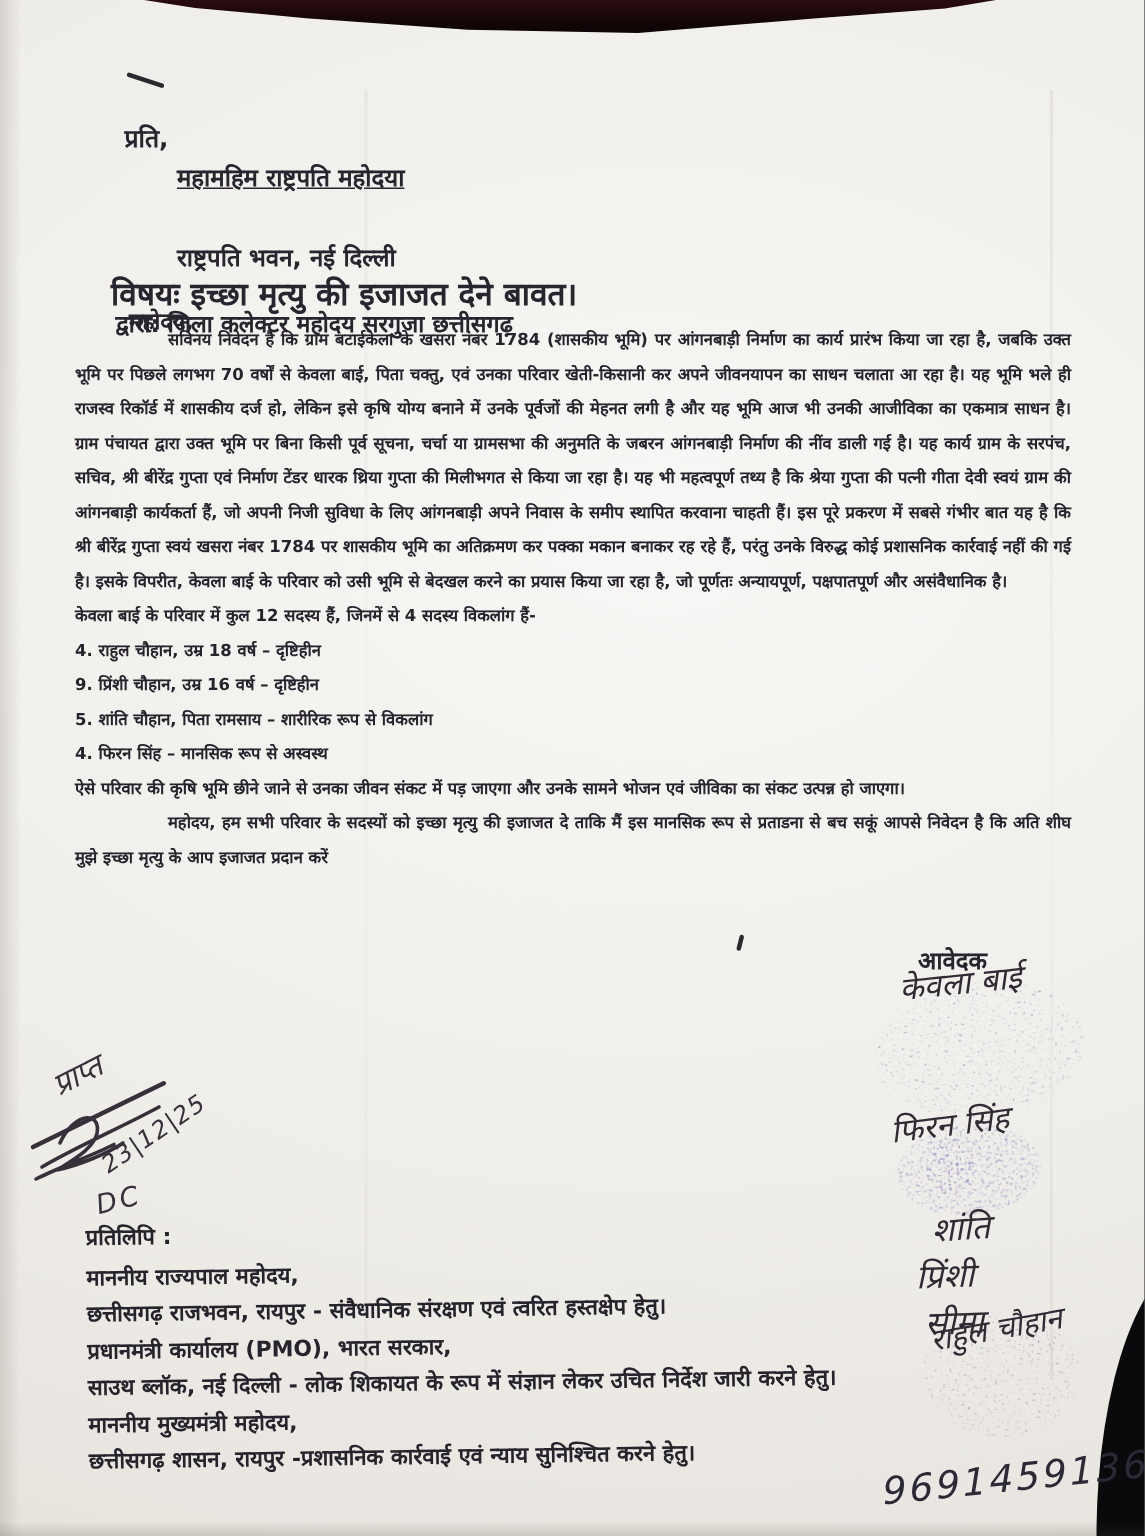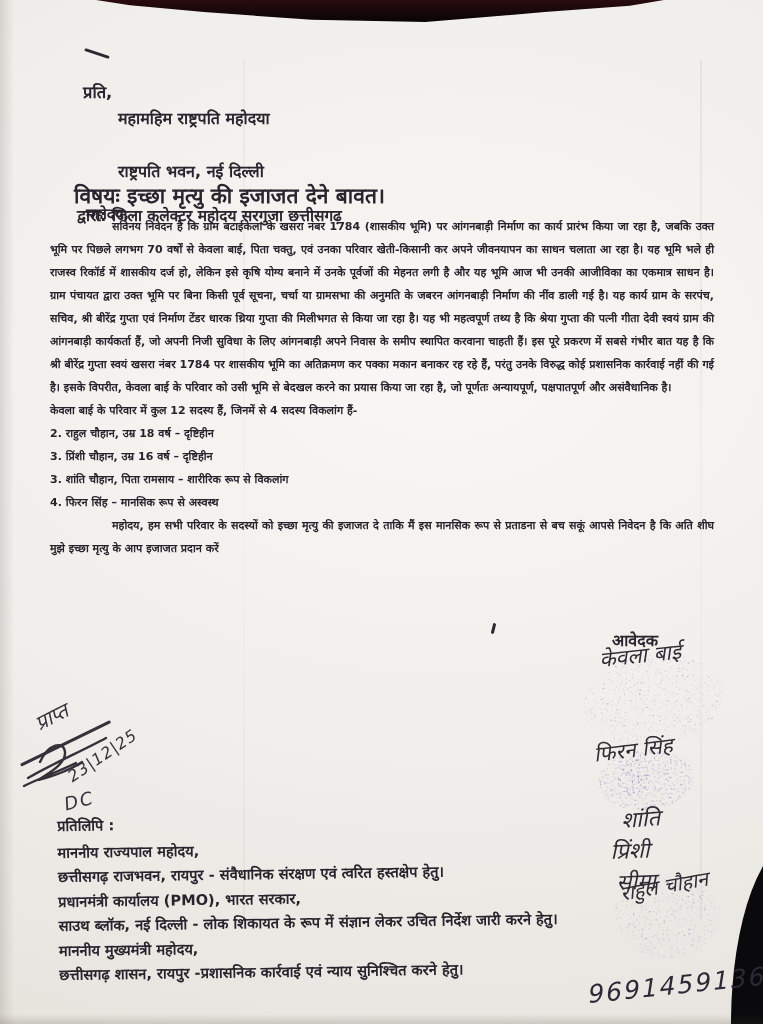--- a/index.html
+++ b/index.html
@@ -32,21 +32,21 @@
   .crease.c1{left:243px;opacity:.45;}
   .crease.c2{left:700px;opacity:.6;}
   .stray-mark{position:absolute;background:#2c2830;border-radius:2px;}
   .mark-topleft{left:84px;top:52px;width:26px;height:3px;transform:rotate(18deg);}
   .mark-mid{left:492px;top:623px;width:3px;height:11px;transform:rotate(14deg);border-radius:3px;}
 
   
   .t{position:absolute;white-space:nowrap;}
   .bold{font-weight:600;}
   .to-label{left:83px;top:80px;font-size:16.5px;}
-  .recipient{left:118px;top:107px;font-size:16px;}
+  .recipient{left:118px;top:107px;font-size:16px;text-decoration:underline;}
   .recipient-addr{left:118px;top:132px;font-size:16px;margin-top:28px;}
   .via{left:77px;top:157px;font-size:15.5px;margin-top:47px;}
   .subject{left:74px;top:181px;font-size:21px;}
   .salutation{left:86px;top:203px;font-size:15px;}
 
   .body-block{
     position:absolute;left:50px;top:215px;width:664px;
     font-size:11px;line-height:23px;font-weight:600;color:#27232c;
   }
   .body-block p{margin:0;text-align:justify;}
@@ -115,24 +115,25 @@
   <div class="t bold to-label">प्रति,</div>
   <div class="t bold recipient">महामहिम राष्ट्रपति महोदया</div>
   <div class="t bold recipient-addr">राष्ट्रपति भवन, नई दिल्ली</div>
   <div class="t bold via">द्वारा: जिला कलेक्टर महोदय सरगुजा छत्तीसगढ़</div>
   <div class="t bold subject">विषयः इच्छा मृत्यु की इजाजत देने बावत।</div>
   <div class="t bold salutation">महोदय,</div>
 
   <div class="body-block">
     <p class="indent">सविनय निवेदन है कि ग्राम बटाईकेला के खसरा नंबर 1784 (शासकीय भूमि) पर आंगनबाड़ी निर्माण का कार्य प्रारंभ किया जा रहा है, जबकि उक्त भूमि पर पिछले लगभग 70 वर्षों से केवला बाई, पिता चक्तु, एवं उनका परिवार खेती-किसानी कर अपने जीवनयापन का साधन चलाता आ रहा है। यह भूमि भले ही राजस्व रिकॉर्ड में शासकीय दर्ज हो, लेकिन इसे कृषि योग्य बनाने में उनके पूर्वजों की मेहनत लगी है और यह भूमि आज भी उनकी आजीविका का एकमात्र साधन है। ग्राम पंचायत द्वारा उक्त भूमि पर बिना किसी पूर्व सूचना, चर्चा या ग्रामसभा की अनुमति के जबरन आंगनबाड़ी निर्माण की नींव डाली गई है। यह कार्य ग्राम के सरपंच, सचिव, श्री बीरेंद्र गुप्ता एवं निर्माण टेंडर धारक थ्रिया गुप्ता की मिलीभगत से किया जा रहा है। यह भी महत्वपूर्ण तथ्य है कि श्रेया गुप्ता की पत्नी गीता देवी स्वयं ग्राम की आंगनबाड़ी कार्यकर्ता हैं, जो अपनी निजी सुविधा के लिए आंगनबाड़ी अपने निवास के समीप स्थापित करवाना चाहती हैं। इस पूरे प्रकरण में सबसे गंभीर बात यह है कि श्री बीरेंद्र गुप्ता स्वयं खसरा नंबर 1784 पर शासकीय भूमि का अतिक्रमण कर पक्का मकान बनाकर रह रहे हैं, परंतु उनके विरुद्ध कोई प्रशासनिक कार्रवाई नहीं की गई है। इसके विपरीत, केवला बाई के परिवार को उसी भूमि से बेदखल करने का प्रयास किया जा रहा है, जो पूर्णतः अन्यायपूर्ण, पक्षपातपूर्ण और असंवैधानिक है।</p>
     <p>केवला बाई के परिवार में कुल 12 सदस्य हैं, जिनमें से 4 सदस्य विकलांग हैं-</p>
-    <div class="member-line">2. राहुल चौहान, उम्र 18 वर्ष – दृष्टिहीन</div>
-    <div class="member-line">3. प्रिंशी चौहान, उम्र 16 वर्ष – दृष्टिहीन</div>
-    <div class="member-line">3. शांति चौहान, पिता रामसाय – शारीरिक रूप से विकलांग</div>
+    <div class="member-line">4. राहुल चौहान, उम्र 18 वर्ष – दृष्टिहीन</div>
+    <div class="member-line">9. प्रिंशी चौहान, उम्र 16 वर्ष – दृष्टिहीन</div>
+    <div class="member-line">5. शांति चौहान, पिता रामसाय – शारीरिक रूप से विकलांग</div>
     <div class="member-line">4. फिरन सिंह – मानसिक रूप से अस्वस्थ</div>
+    <p>ऐसे परिवार की कृषि भूमि छीने जाने से उनका जीवन संकट में पड़ जाएगा और उनके सामने भोजन एवं जीविका का संकट उत्पन्न हो जाएगा।</p>
     <p class="indent">महोदय, हम सभी परिवार के सदस्यों को इच्छा मृत्यु की इजाजत दे ताकि मैं इस मानसिक रूप से प्रताडना से बच सकूं आपसे निवेदन है कि अति शीघ मुझे इच्छा मृत्यु के आप इजाजत प्रदान करें</p>
   </div>
 
   <div class="t bold applicant-label">आवेदक</div>
 
   <svg width="0" height="0" style="position:absolute">
     <defs>
       <filter id="fpA" x="-20%" y="-20%" width="140%" height="140%">
         <feTurbulence type="fractalNoise" baseFrequency="0.55" numOctaves="3" seed="4"></feTurbulence>
         <feColorMatrix type="matrix" values="0 0 0 0 0.27  0 0 0 0 0.24  0 0 0 0 0.50  -1.3 -1.3 -1.3 0 1.65"></feColorMatrix>

